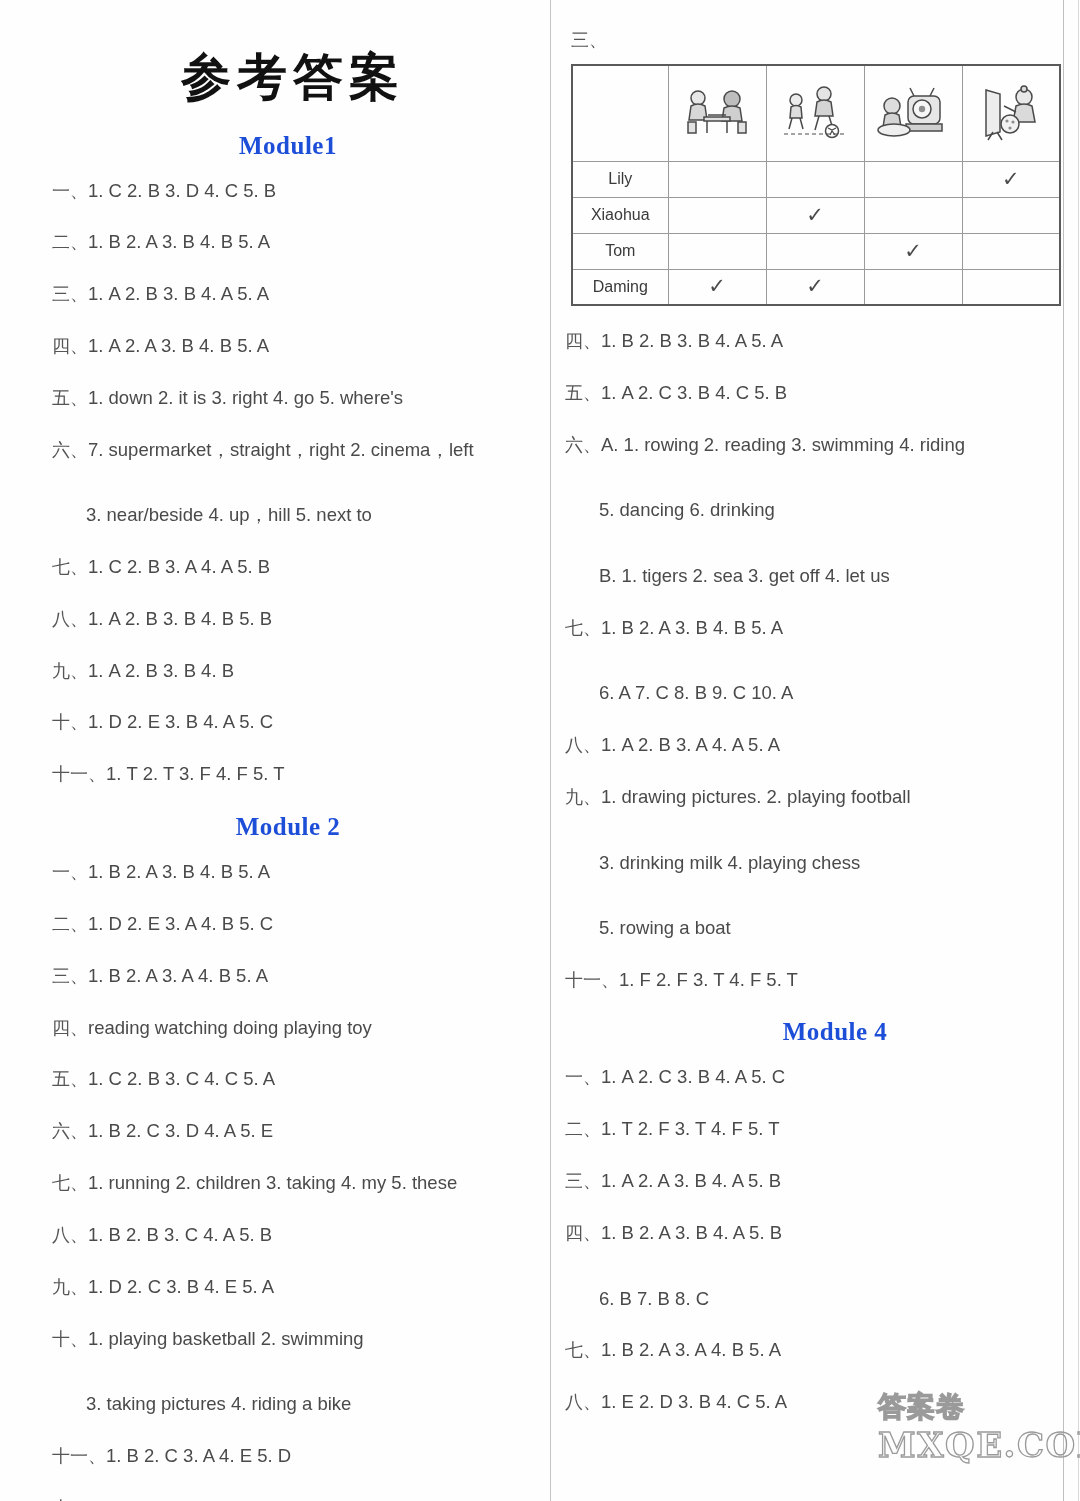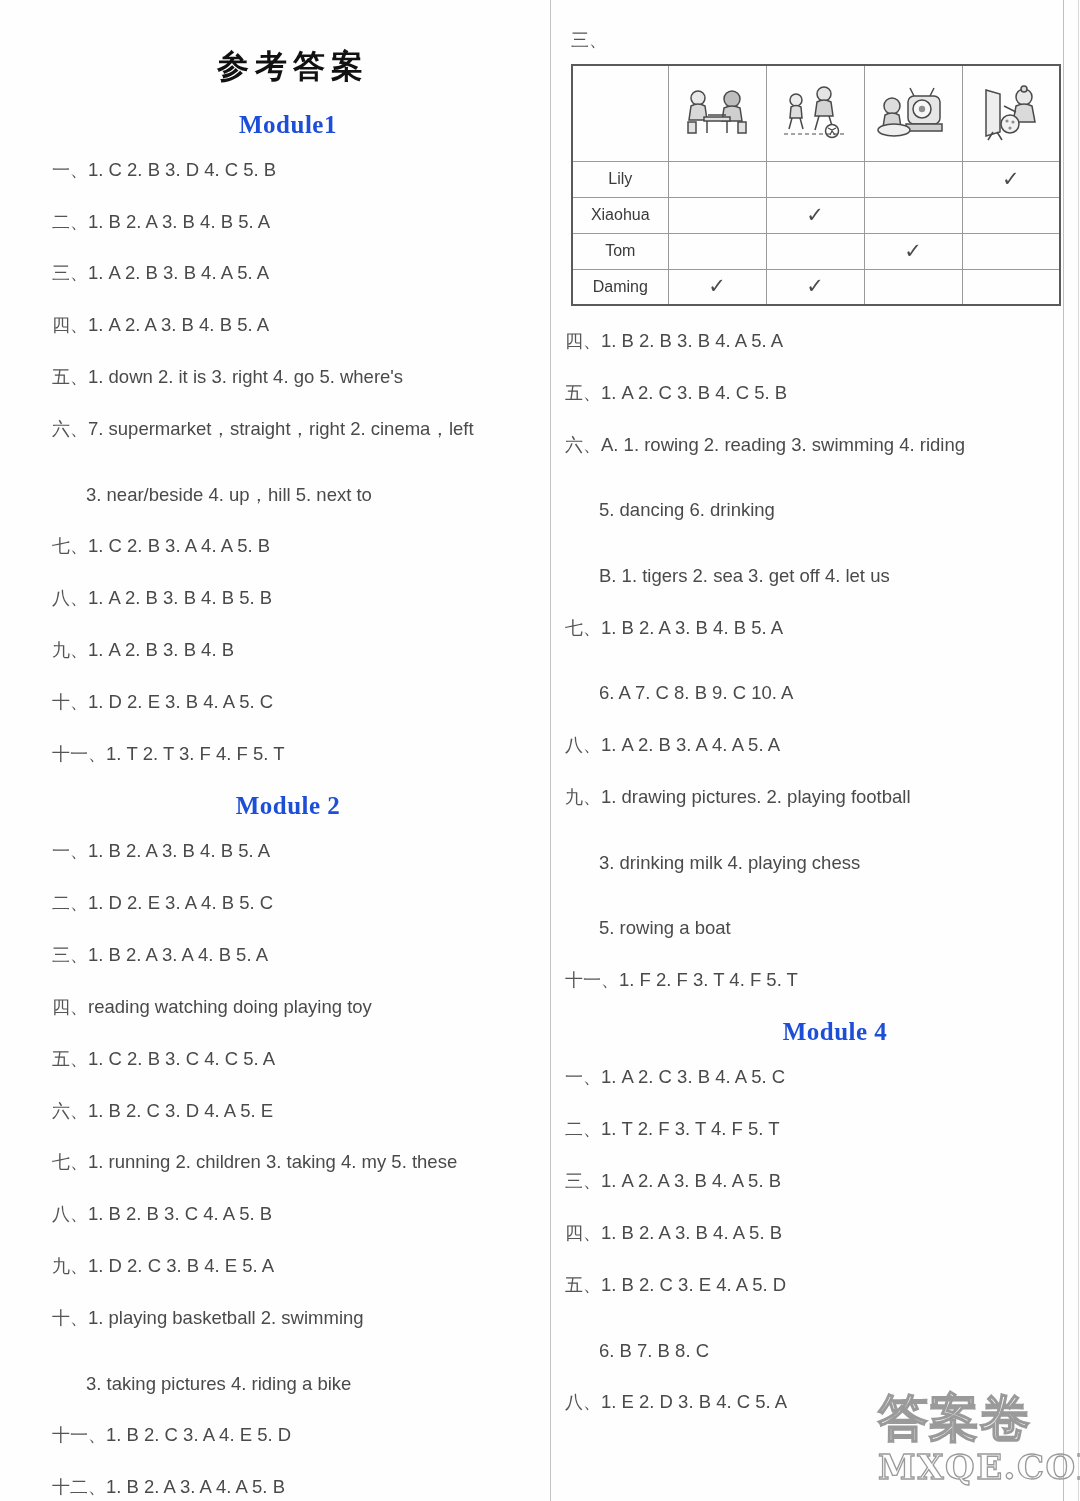--- a/index.html
+++ b/index.html
@@ -51,21 +51,21 @@
   .col-left  { left: 0;     width: 550px; }
   .col-right { left: 551px; width: 512px; }
 
   .inner-left  { padding: 26px 26px 0 52px; }
   .inner-right { padding: 20px 18px 0 14px; }
 
   
   .doc-title {
     font-family: "DejaVu Serif", "Liberation Serif", serif;
     font-weight: 700;
-    font-size: 32px;
+    font-size: 50px;
     letter-spacing: 6px;
     color: #111111;
     text-align: center;
     margin: 22px 0 0 0;
     padding-left: 10px;
     line-height: 1.15;
   }
 
   
   .module-head {
@@ -134,21 +134,21 @@
   .watermark {
     position: absolute;
     left: 878px;
     top: 1393px;
     width: 190px;
     height: 100px;
     pointer-events: none;
   }
   .wm-cn {
     font-family: "DejaVu Serif", "Liberation Serif", serif;
-    font-size: 50px;
+    font-size: 28px;
     font-weight: 700;
     letter-spacing: 1px;
     color: transparent;
     -webkit-text-stroke: 1.4px #9a9a9a;
     line-height: 1;
     white-space: nowrap;
   }
   .wm-url {
     font-family: "DejaVu Serif", "Liberation Serif", serif;
     font-size: 34px;
@@ -317,22 +317,22 @@
           <div class="ans-line cont"><span>3. drinking milk  4. playing chess</span></div>
           <div class="ans-line cont"><span>5. rowing a boat</span></div>
           <div class="ans-line"><span class="cn">十一、</span><span>1. F  2. F  3. T  4. F  5. T</span></div>
         </div>
       <div id="right-modules">
           <div class="module-head right-shift">Module 4</div>
           <div class="ans-line"><span class="cn">一、</span><span>1. A  2. C  3. B  4. A  5. C</span></div>
           <div class="ans-line"><span class="cn">二、</span><span>1. T  2. F  3. T  4. F  5. T</span></div>
           <div class="ans-line"><span class="cn">三、</span><span>1. A  2. A  3. B  4. A  5. B</span></div>
           <div class="ans-line"><span class="cn">四、</span><span>1. B  2. A  3. B  4. A  5. B</span></div>
-          <div class="ans-line"><span class="cn">五、</span><span>1. B  2. C  3. E  4. A  5. D</span></div>
           <div class="ans-line cont"><span>6. B  7. B  8. C</span></div>
+          <div class="ans-line"><span class="cn">七、</span><span>1. B  2. A  3. A  4. B  5. A</span></div>
           <div class="ans-line"><span class="cn">八、</span><span>1. E  2. D  3. B  4. C  5. A</span></div>
         </div>
     </div>
   </div>
 
   <div class="watermark">
     <div class="wm-cn">答案卷</div>
     <div class="wm-url">MXQE.COM</div>
   </div>
 

